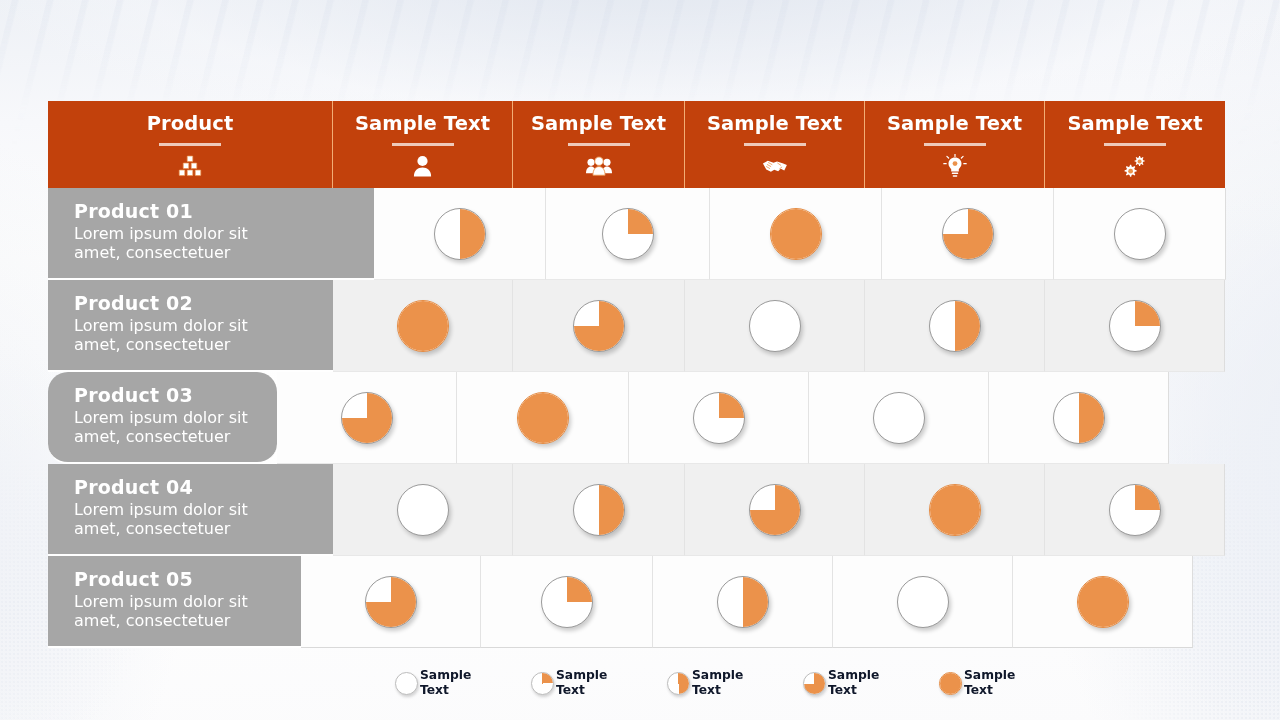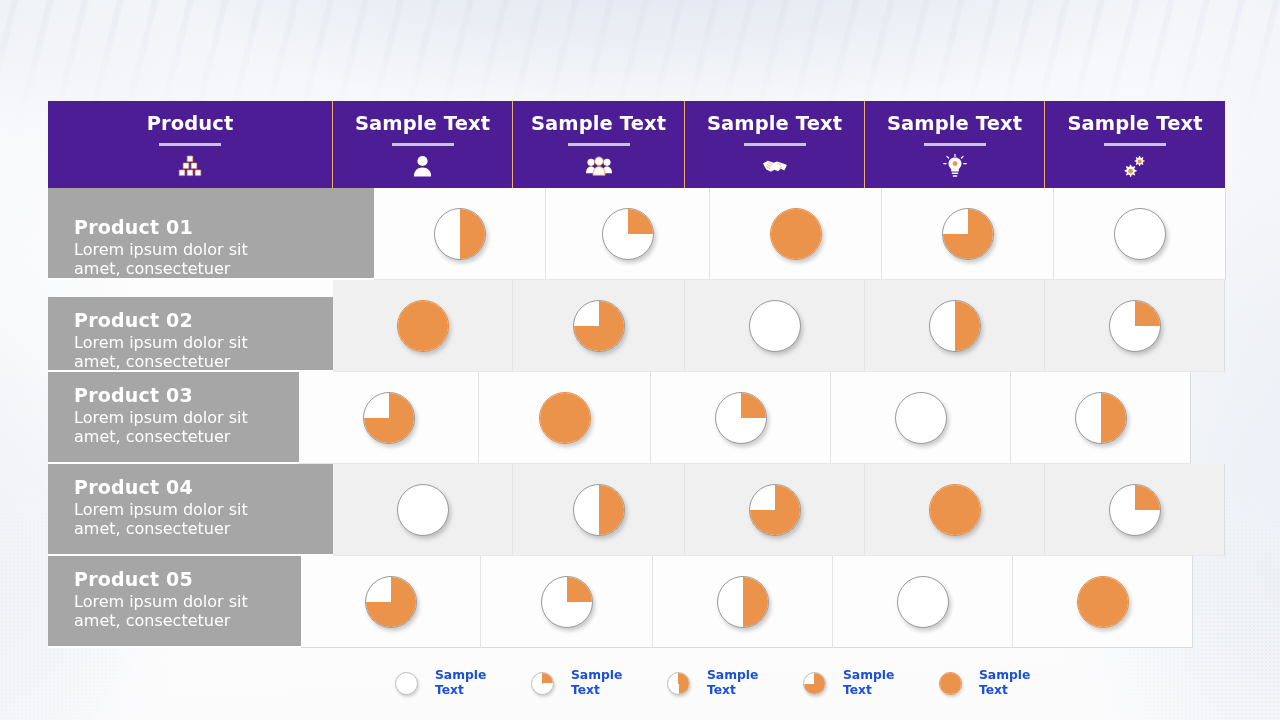--- a/index.html
+++ b/index.html
@@ -77,21 +77,21 @@
   }
 
   .mx-row {
     display: flex;
     width: 100%;
   }
 
   
   .mx-head { height: 87px; }
   .mx-head .hcell {
-    background: #4c1d95;
+    background: #c2410c;
     color: #ffffff;
     display: flex;
     flex-direction: column;
     align-items: center;
     justify-content: flex-start;
     padding-top: 11px;
     box-sizing: border-box;
     border-right: 1px solid #f2ad75;
     position: relative;
   }
@@ -209,24 +209,24 @@
     flex: 0 0 auto;
   }
   .lg-pie .wedge { position: absolute; inset: 0; border-radius: 50%; }
   .lg-pie.v0   .wedge { background: none; }
   .lg-pie.v25  .wedge { background: conic-gradient(from 0deg, #eb924b 0deg 90deg, rgba(0,0,0,0) 90deg 360deg); }
   .lg-pie.v50  .wedge { background: conic-gradient(from 0deg, #eb924b 0deg 180deg, rgba(0,0,0,0) 180deg 360deg); }
   .lg-pie.v75  .wedge { background: conic-gradient(from 0deg, #eb924b 0deg 270deg, rgba(0,0,0,0) 270deg 360deg); }
   .lg-pie.v100 .wedge { background: #eb924b; }
   .lg-pie.v100 { border-color: #e58b42; }
   .lg-text {
-    margin-left: 17px;
+    margin-left: 2px;
     font-size: 12.3px;
     font-weight: bold;
-    color: #1d4ed8;
+    color: #0f172a;
     line-height: 15px;
     white-space: pre-line;
   }
 </style>
 </head>
 <body>
 
 <div id="bg-layer"></div>
 <div id="bg-streaks"></div>
 <div id="bg-dots"></div>
@@ -315,21 +315,21 @@
           <circle cx="16.6" cy="7.4" r="2.0" fill="#eb924b"></circle>
           <path d="M7.0 10.8 l1.2 0 0.42 1.8 1.26 0.52 1.56 -1.02 0.86 0.86 -1.02 1.56 0.52 1.26 1.8 0.42 0 1.2 -1.8 0.42 -0.52 1.26 1.02 1.56 -0.86 0.86 -1.56 -1.02 -1.26 0.52 -0.42 1.8 -1.2 0 -0.42 -1.8 -1.26 -0.52 -1.56 1.02 -0.86 -0.86 1.02 -1.56 -0.52 -1.26 -1.8 -0.42 0 -1.2 1.8 -0.42 0.52 -1.26 -1.02 -1.56 0.86 -0.86 1.56 1.02 1.26 -0.52 Z"></path>
           <circle cx="7.6" cy="17.2" r="2.4" fill="#eb924b"></circle>
         </svg>
       </div>
     </div>
   </div>
 
   <div id="rows-container">
       <div class="mx-row mx-body-row odd">
-        <div class="labelcell" style="width: 340px; justify-content: flex-end;">
+        <div class="labelcell" style="width: 340px;">
           <div class="lbl-title">Product  01</div>
           <div class="lbl-desc">Lorem ipsum dolor sit amet, consectetuer</div>
         </div>
         <div class="datacell" style="width: 180px;">
           <div class="pie v50">
             <div class="wedge"></div>
           </div>
         </div>
         <div class="datacell" style="width: 172px;">
           <div class="pie v25">
@@ -346,21 +346,21 @@
             <div class="wedge"></div>
           </div>
         </div>
         <div class="datacell" style="width: 180px;">
           <div class="pie v0">
             <div class="wedge"></div>
           </div>
         </div>
       </div>
       <div class="mx-row mx-body-row even">
-        <div class="labelcell" style="width: 285px; margin-top: 17px;">
+        <div class="labelcell" style="width: 285px;">
           <div class="lbl-title">Product  02</div>
           <div class="lbl-desc">Lorem ipsum dolor sit amet, consectetuer</div>
         </div>
         <div class="datacell" style="width: 180px;">
           <div class="pie v100">
             <div class="wedge"></div>
           </div>
         </div>
         <div class="datacell" style="width: 172px;">
           <div class="pie v75">
@@ -377,21 +377,21 @@
             <div class="wedge"></div>
           </div>
         </div>
         <div class="datacell" style="width: 180px;">
           <div class="pie v25">
             <div class="wedge"></div>
           </div>
         </div>
       </div>
       <div class="mx-row mx-body-row odd">
-        <div class="labelcell" style="width: 251px;">
+        <div class="labelcell" style="width: 229px; border-radius: 20px;">
           <div class="lbl-title">Product  03</div>
           <div class="lbl-desc">Lorem ipsum dolor sit amet, consectetuer</div>
         </div>
         <div class="datacell" style="width: 180px;">
           <div class="pie v75">
             <div class="wedge"></div>
           </div>
         </div>
         <div class="datacell" style="width: 172px;">
           <div class="pie v100">

